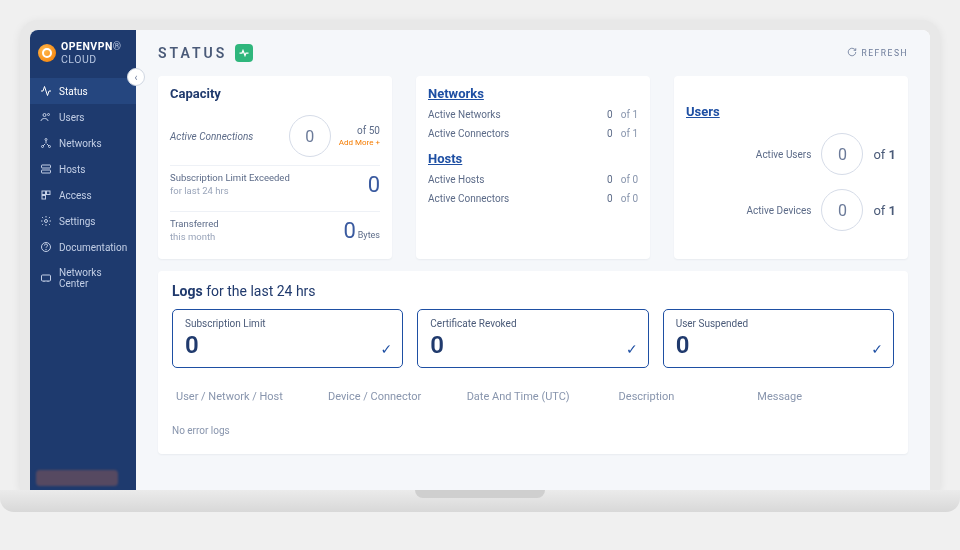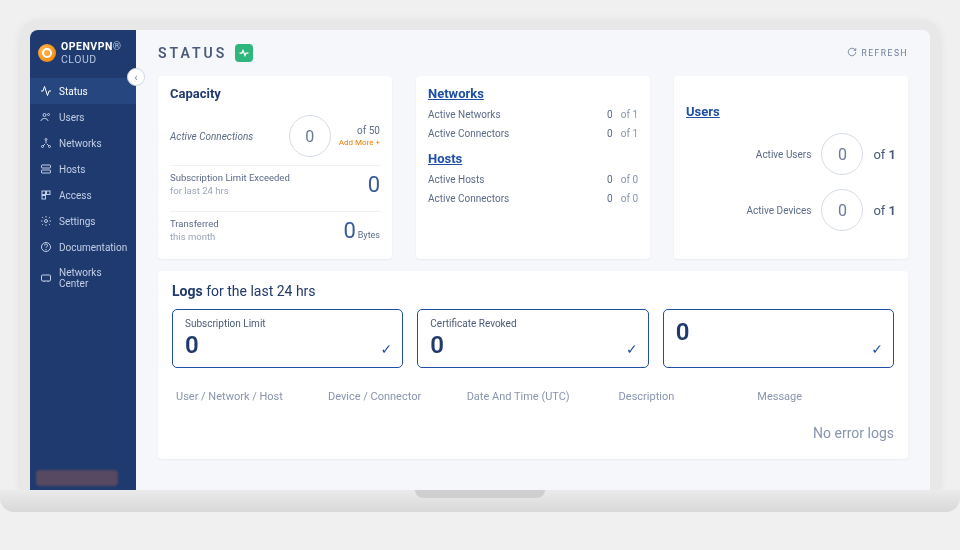--- a/index.html
+++ b/index.html
@@ -63,21 +63,21 @@
 .logs-card { background: #fff; border-radius: 4px; padding: 12px 14px 18px 14px; box-shadow: 0 1px 2px rgba(30,50,90,0.06); }
 .logs-title { font-size: 14px; color: #203a6d; margin-bottom: 10px; }
 .logs-title .b { font-weight: 700; }
 .logs-boxes { display: grid; grid-template-columns: 1fr 1fr 1fr; gap: 14px; margin-bottom: 16px; }
 .log-box { border: 1.5px solid #1e4fa3; border-radius: 5px; padding: 8px 12px; position: relative; }
 .log-box .lb-title { font-size: 10px; color: #4a5a78; margin-bottom: 2px; }
 .log-box .lb-val { font-size: 24px; color: #203a6d; font-weight: 600; }
 .log-box .check { position: absolute; right: 10px; bottom: 10px; color: #1e4fa3; font-size: 14px; }
 
 .log-headers { display: grid; grid-template-columns: 1.1fr 1fr 1.1fr 1fr 1fr; gap: 6px; font-size: 11px; color: #8895ad; padding: 6px 4px 12px 4px; }
-.no-logs { text-align: right; font-size: 14px; color: #8895ad; padding: 10px 0 0 0; }
+.no-logs { text-align: left; font-size: 10px; color: #8895ad; padding: 10px 0 0 0; }
 
 .blur-blob { position: absolute; left: 6px; bottom: 4px; width: 82px; height: 16px; background: rgba(255,120,60,0.25); border-radius: 4px; filter: blur(1px); }
 </style>
 </head>
 <body>
 
 <div class="laptop-wrap">
 <div class="laptop-frame">
 <div class="app">
 
@@ -280,20 +280,21 @@
             <div class="lb-title">Subscription Limit</div>
             <div class="lb-val">0</div>
             <span class="check">✓</span>
           </div>
           <div class="log-box">
             <div class="lb-title">Certificate Revoked</div>
             <div class="lb-val">0</div>
             <span class="check">✓</span>
           </div>
           <div class="log-box">
+            <div class="lb-title">User Suspended</div>
             <div class="lb-val">0</div>
             <span class="check">✓</span>
           </div>
         </div>
         <div class="log-headers">
           <span>User / Network / Host</span>
           <span>Device / Connector</span>
           <span>Date And Time (UTC)</span>
           <span>Description</span>
           <span>Message</span>

